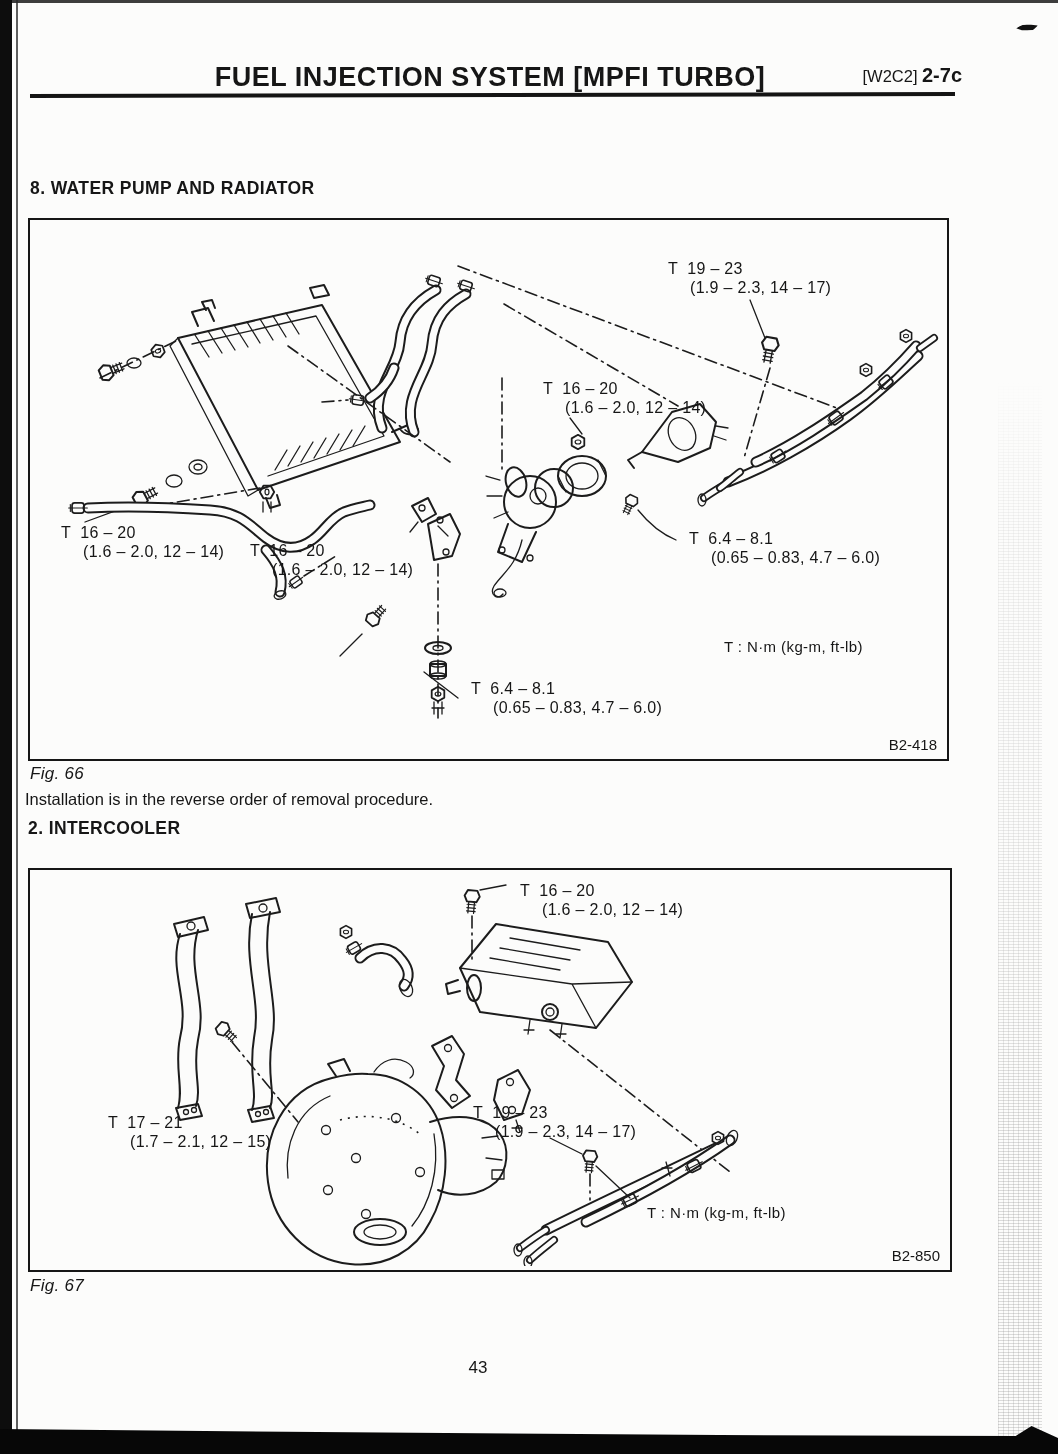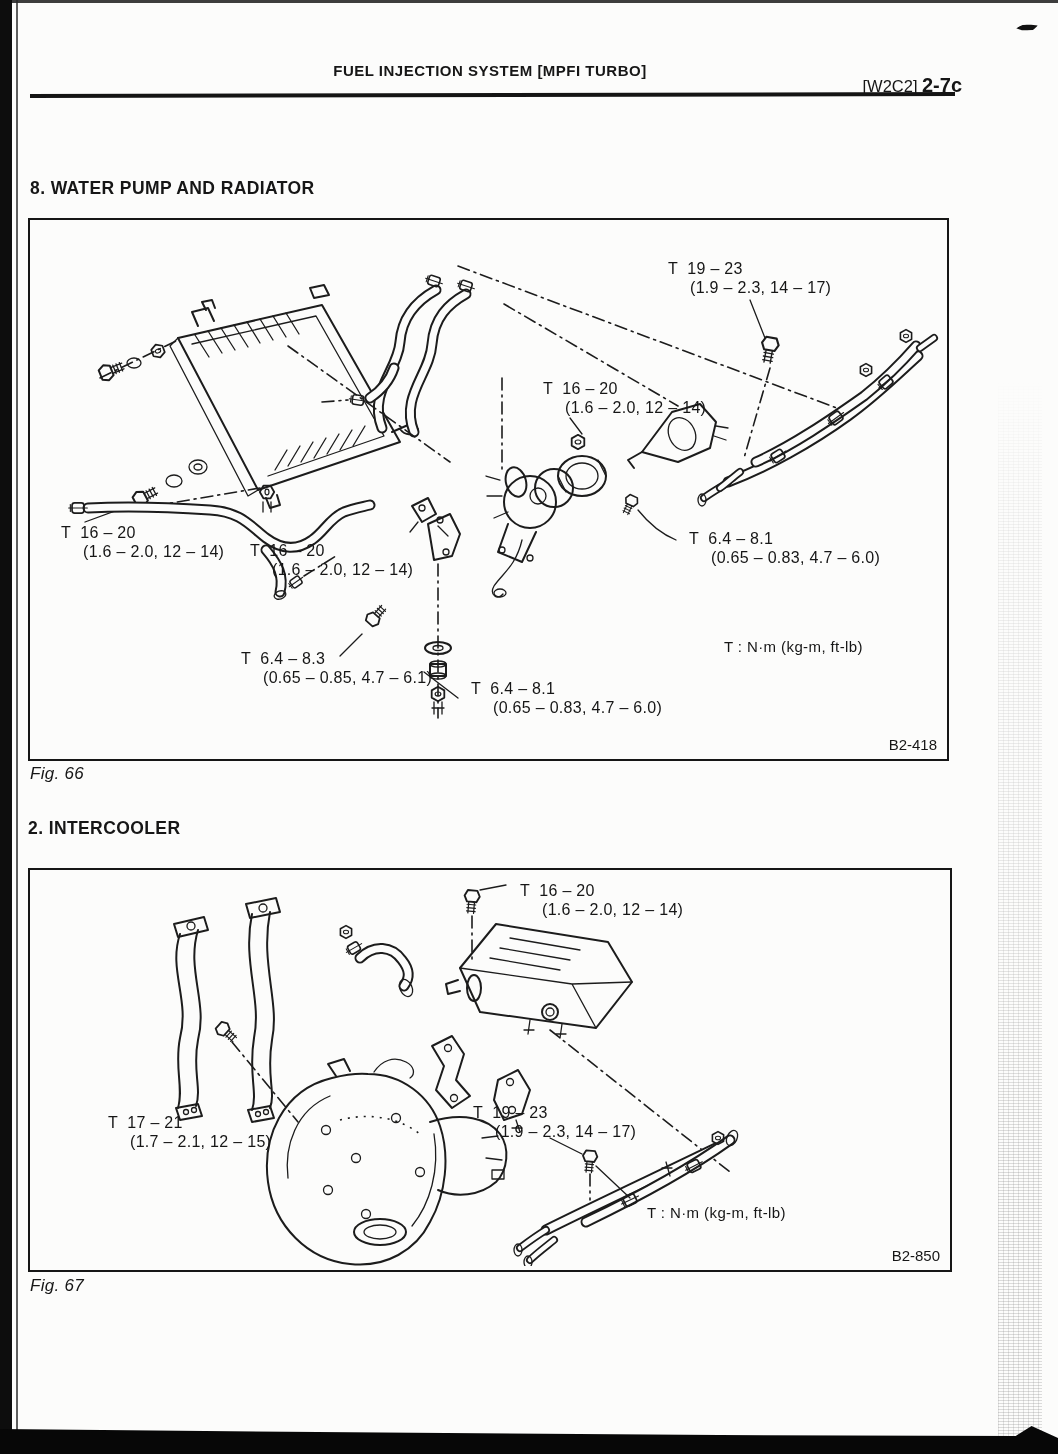--- a/index.html
+++ b/index.html
@@ -19,22 +19,22 @@
     background:
       repeating-linear-gradient(0deg, rgba(25,25,25,.28) 0 1px, transparent 1px 3px),
       repeating-linear-gradient(90deg, rgba(25,25,25,.22) 0 1px, transparent 1px 5px);
     -webkit-mask-image:linear-gradient(180deg, transparent 0 4%, rgba(0,0,0,.35) 18%, rgba(0,0,0,.55) 45%, rgba(0,0,0,.95) 75% 100%);
     mask-image:linear-gradient(180deg, transparent 0 4%, rgba(0,0,0,.35) 18%, rgba(0,0,0,.55) 45%, rgba(0,0,0,.95) 75% 100%);}
   #smudge{left:1016px;top:24px;width:22px;height:7px;background:#111;
     border-radius:60% 40% 50% 50%;transform:rotate(-8deg);
     clip-path:polygon(0 40%,30% 0,70% 20%,100% 45%,75% 100%,25% 80%);}
   
   #header-title{left:140px;top:62px;width:700px;text-align:center;
-    font-size:15px;font-weight:bold;letter-spacing:.5px;}
-  #header-code{left:800px;top:74px;width:162px;text-align:right;white-space:nowrap;}
+    font-size:27px;font-weight:bold;letter-spacing:.5px;}
+  #header-code{left:800px;top:64px;width:162px;text-align:right;white-space:nowrap;}
   #header-code .model{font-size:16.5px;}
   #header-code .sect{font-size:20px;font-weight:bold;}
   #header-rule{left:30px;top:93px;width:925px;height:4px;background:#141414;transform:rotate(-.12deg);}
   
   #install-box{left:30px;top:120px;width:450px;height:44px;border:2.5px solid #151515;
     display:flex;align-items:center;}
   #install-box span{padding-left:12px;font-size:20px;font-weight:bold;letter-spacing:1px;}
   .subhead{font-size:17.5px;font-weight:bold;letter-spacing:.4px;}
   #sub1{left:30px;top:178px;}
   #sub2{left:28px;top:818px;}
@@ -233,28 +233,28 @@
         <path class="ln thin" d="M332,414 L310,436"></path>
         <path class="ln thin" d="M394,452 L428,478"></path>
       </g>
     </svg>
     <div class="labels-layer">
         <div class="tq" style="left: 627px; top: 40px;"><div>T  19 – 23</div><div class="l2">(1.9 – 2.3, 14 – 17)</div></div>
         <div class="tq" style="left: 502px; top: 160px;"><div>T  16 – 20</div><div class="l2">(1.6 – 2.0, 12 – 14)</div></div>
         <div class="tq" style="left: 20px; top: 304px;"><div>T  16 – 20</div><div class="l2">(1.6 – 2.0, 12 – 14)</div></div>
         <div class="tq" style="left: 209px; top: 322px;"><div>T  16 – 20</div><div class="l2">(1.6 – 2.0, 12 – 14)</div></div>
         <div class="tq" style="left: 648px; top: 310px;"><div>T  6.4 – 8.1</div><div class="l2">(0.65 – 0.83, 4.7 – 6.0)</div></div>
-        <div class="tq" style="left: 200px; top: 430px;"><div>T  6.4 – 8.3</div><div class="l2">(0.65 – 0.85, 4.7 – 6.1)</div></div>
         <div class="tq" style="left: 430px; top: 460px;"><div>T  6.4 – 8.1</div><div class="l2">(0.65 – 0.83, 4.7 – 6.0)</div></div>
       </div>
     <div class="tnote" style="left:694px;top:418px;">T : N·m (kg-m, ft-lb)</div>
     <div class="figref">B2-418</div>
   </div>
 
   <div class="abs figcap" id="fig66-cap">Fig. 66</div>
+  <div class="abs" id="para">Installation is in the reverse order of removal procedure.</div>
   <div class="abs subhead" id="sub2">2. INTERCOOLER</div>
 
   <div class="abs figbox" id="fig67-box">
     <svg width="916" height="396" viewBox="0 0 916 396">
       <g>
         <path class="ln" d="M150,64 C138,100 160,130 150,168 C144,198 154,218 148,238"></path>
         <path class="ln" d="M168,60 C156,100 178,132 168,170 C162,200 172,218 166,236"></path>
         <path class="ln" d="M144,54 L174,47 L178,60 L148,67 Z"></path>
         <circle class="ln thin" cx="161" cy="56" r="4"></circle>
         <path class="ln" d="M146,238 L168,234 L172,246 L150,250 Z"></path>
@@ -353,14 +353,15 @@
     <div class="labels-layer">
         <div class="tq" style="left: 479px; top: 12px;"><div>T  16 – 20</div><div class="l2">(1.6 – 2.0, 12 – 14)</div></div>
         <div class="tq" style="left: 67px; top: 244px;"><div>T  17 – 21</div><div class="l2">(1.7 – 2.1, 12 – 15)</div></div>
         <div class="tq" style="left: 432px; top: 234px;"><div>T  19 – 23</div><div class="l2">(1.9 – 2.3, 14 – 17)</div></div>
       </div>
     <div class="tnote" style="left:617px;top:334px;">T : N·m (kg-m, ft-lb)</div>
     <div class="figref">B2-850</div>
   </div>
 
   <div class="abs figcap" id="fig67-cap">Fig. 67</div>
+  <div class="abs" id="page-num">43</div>
   <div class="abs" id="bottom-bar"></div>
 </div>
 
 </body></html>

